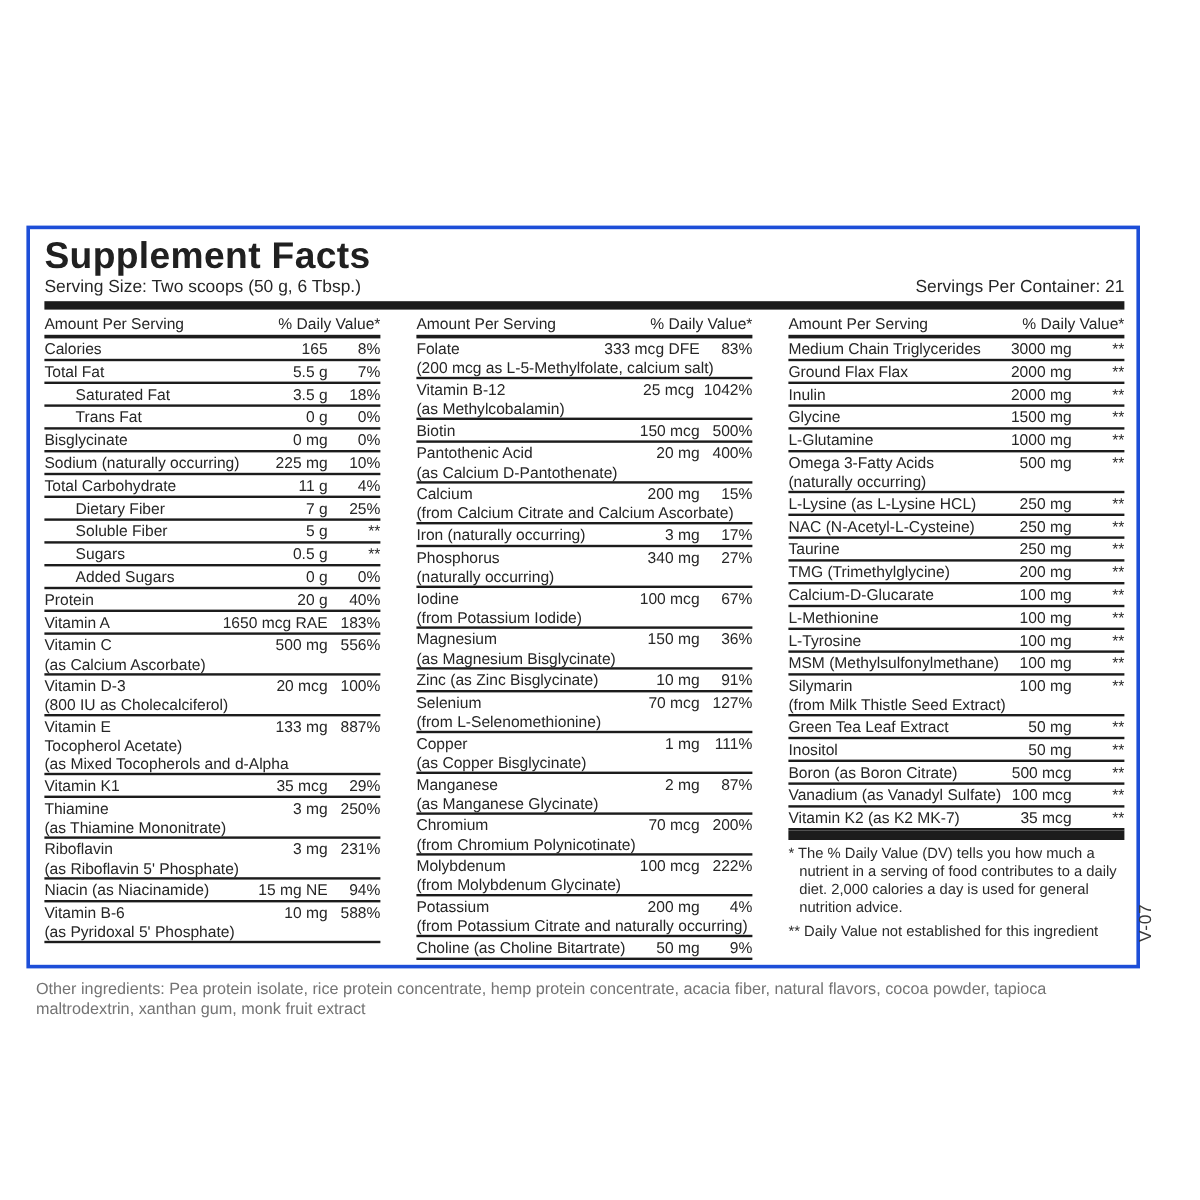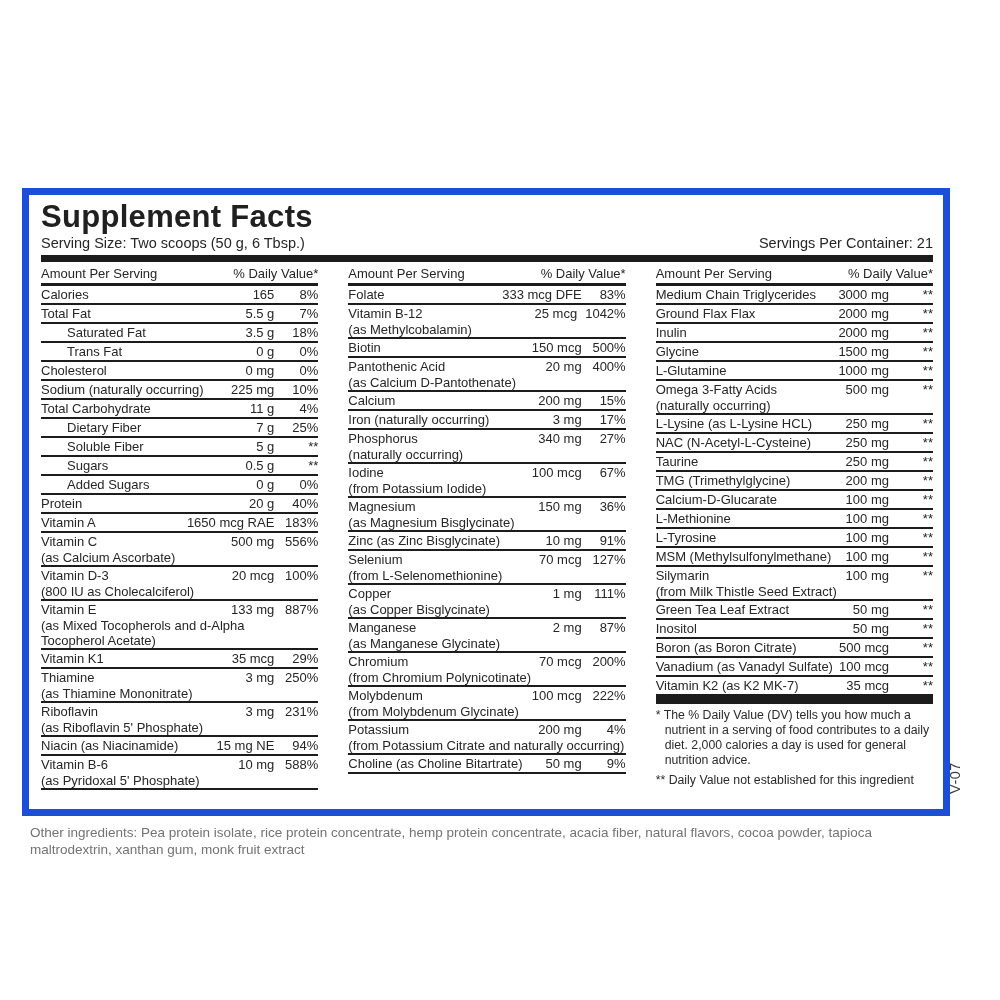--- a/index.html
+++ b/index.html
@@ -1,22 +1,22 @@
 <!DOCTYPE html>
 <html><head>
 <meta charset="utf-8">
 <style>
   html,body{margin:0;padding:0;background:#ffffff;}
   body{width:1000px;height:1000px;font-family:"Liberation Sans",sans-serif;color:#262626;
        -webkit-font-smoothing:antialiased;}
   .page{position:relative;width:1000px;height:1000px;overflow:hidden;}
 
   .label-wrap{position:relative;margin:188px 0 0 22px;width:928px;}
-  .label-box{box-sizing:border-box;width:928px;border:7px solid #1d4ed8;background:#fff;
-             padding:6px 10px 16px 12px;}
+  .label-box{box-sizing:border-box;width:928px;border:3px solid #1d4ed8;background:#fff;
+             padding:6px 10px 4px 12px;}
 
   .title{font-size:31px;line-height:31px;font-weight:bold;letter-spacing:.3px;color:#202020;margin:0;}
   .serving-line{display:flex;gap:30px;font-size:14.5px;line-height:17px;margin:3px 0 3px;justify-content:space-between;}
   .top-bar{height:7px;background:#1c1c1c;margin:0 0 3px;}
 
   .cols{display:flex;gap:30px;align-items:flex-start;}
   .col{flex:1;min-width:0;}
 
   .col-header{display:flex;justify-content:space-between;font-size:13px;line-height:16px;
               border-bottom:3px solid #1c1c1c;padding:1px 0 1px;}
@@ -96,21 +96,21 @@
     <div class="l1">
       <span class="nm">Trans Fat</span>
       <span class="amt">0 g</span>
       <span class="dv">0%</span>
     </div>
 
   </div>
 
   <div class="row">
     <div class="l1">
-      <span class="nm">Cholesterol</span>
+      <span class="nm">Bisglycinate</span>
       <span class="amt">0 mg</span>
       <span class="dv">0%</span>
     </div>
 
   </div>
 
   <div class="row">
     <div class="l1">
       <span class="nm">Sodium (naturally occurring)</span>
       <span class="amt">225 mg</span>
@@ -201,22 +201,22 @@
     <div class="sub">(800 IU as Cholecalciferol)</div>
 
   </div>
 
   <div class="row">
     <div class="l1">
       <span class="nm">Vitamin E</span>
       <span class="amt">133 mg</span>
       <span class="dv">887%</span>
     </div>
+    <div class="sub sub2">Tocopherol Acetate)</div>
     <div class="sub">(as Mixed Tocopherols and d-Alpha</div>
-    <div class="sub sub2">Tocopherol Acetate)</div>
   </div>
 
   <div class="row">
     <div class="l1">
       <span class="nm">Vitamin K1</span>
       <span class="amt">35 mcg</span>
       <span class="dv">29%</span>
     </div>
 
   </div>
@@ -267,20 +267,21 @@
             <span>Amount Per Serving</span>
             <span>% Daily Value*</span>
           </div>
           <div class="rows">
   <div class="row">
     <div class="l1">
       <span class="nm">Folate</span>
       <span class="amt">333 mcg DFE</span>
       <span class="dv">83%</span>
     </div>
+    <div class="sub">(200 mcg as L-5-Methylfolate, calcium salt)</div>
 
   </div>
 
   <div class="row">
     <div class="l1">
       <span class="nm">Vitamin B-12</span>
       <span class="amt">25 mcg</span>
       <span class="dv">1042%</span>
     </div>
     <div class="sub">(as Methylcobalamin)</div>
@@ -305,20 +306,21 @@
     <div class="sub">(as Calcium D-Pantothenate)</div>
 
   </div>
 
   <div class="row">
     <div class="l1">
       <span class="nm">Calcium</span>
       <span class="amt">200 mg</span>
       <span class="dv">15%</span>
     </div>
+    <div class="sub">(from Calcium Citrate and Calcium Ascorbate)</div>
 
   </div>
 
   <div class="row">
     <div class="l1">
       <span class="nm">Iron (naturally occurring)</span>
       <span class="amt">3 mg</span>
       <span class="dv">17%</span>
     </div>
 

